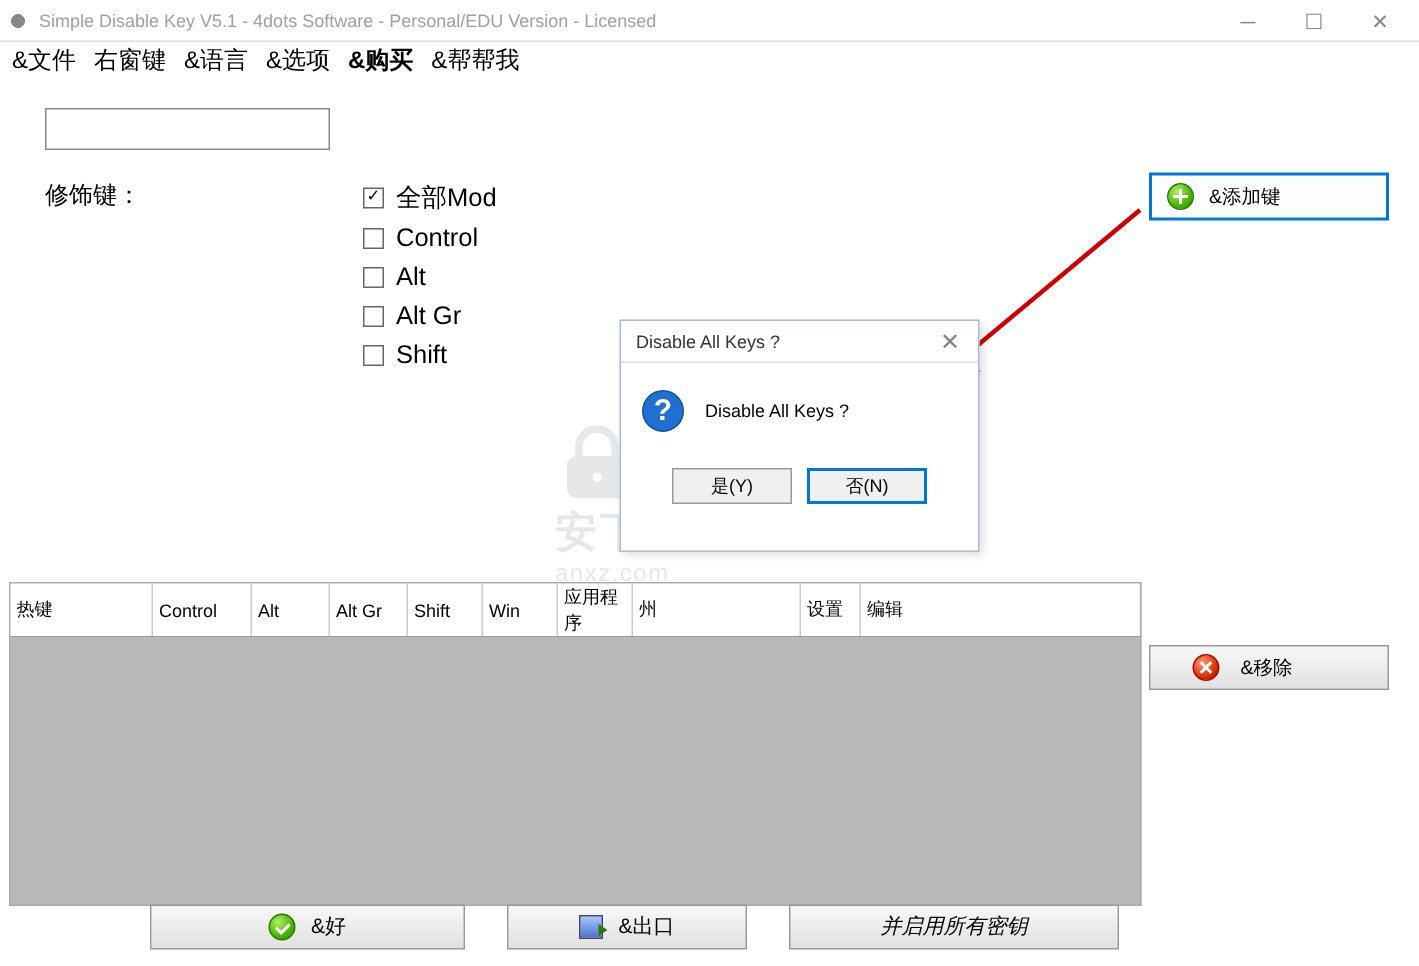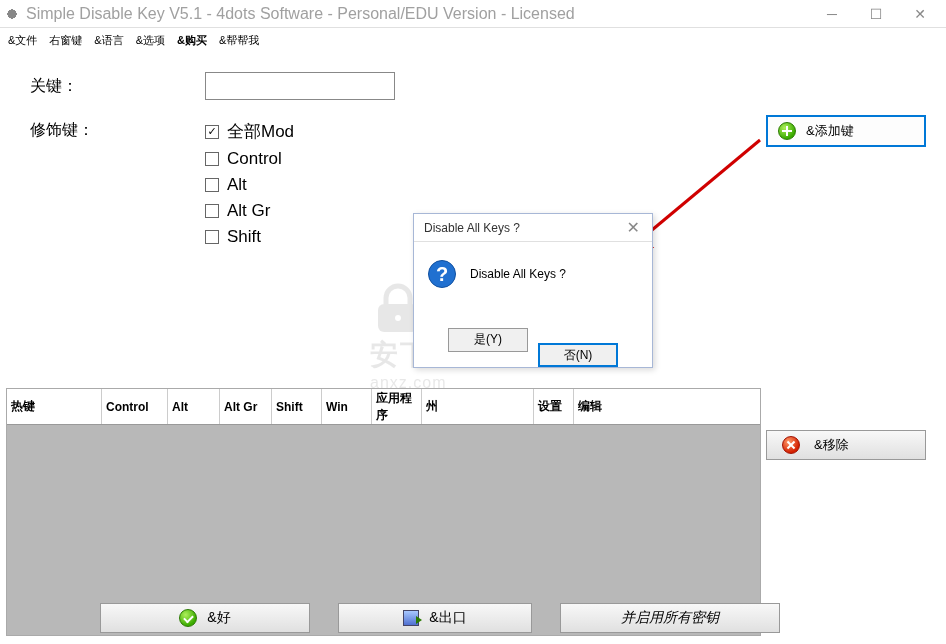--- a/index.html
+++ b/index.html
@@ -23,39 +23,39 @@
     .titlebar-icon {
       width: 16px; height: 16px;
       margin-right: 6px;
       background: radial-gradient(circle, #888 40%, #fff 42%);
       border-radius: 50%;
       position: relative;
     }
     .titlebar-title {
       flex: 1;
       color: #a0a0a0;
-      font-size: 16px;
+      font-size: 12px;
     }
     .win-controls {
       display: flex;
     }
     .win-btn {
       width: 44px; height: 28px;
       display: flex; align-items: center; justify-content: center;
       color: #888;
       font-size: 14px;
       cursor: pointer;
     }
     .menubar {
       height: 24px;
       display: flex;
       align-items: center;
       padding: 0 8px;
       gap: 12px;
-      font-size: 11px;
+      font-size: 16px;
     }
     .menubar span { cursor: pointer; }
     .menubar .bold { font-weight: bold; }
     .main-area {
       position: relative;
       padding: 20px 20px 4px 30px;
     }
     .row-key {
       display: flex;
       align-items: center;
@@ -68,20 +68,21 @@
     }
     .key-input {
       width: 190px;
       height: 28px;
       border: 1px solid #888;
       background: #fff;
     }
     .modifiers {
       display: flex;
       align-items: flex-start;
+      gap: 37px;
     }
     .mod-list {
       display: flex;
       flex-direction: column;
       gap: 6px;
       font-size: 17px;
     }
     .mod-item {
       display: flex;
       align-items: center;
@@ -193,21 +194,20 @@
       border: 1px solid #999;
       background: #f0f0f0;
       font-size: 12px;
       cursor: pointer;
       display: flex;
       align-items: center;
       justify-content: center;
     }
     .dlg-btn.focus {
       border: 2px solid #0078d7;
-      margin-top: 31px;
     }
     .watermark {
       position: absolute;
       left: 370px;
       top: 280px;
       color: #ccc;
       opacity: 0.45;
       pointer-events: none;
       z-index: 5;
     }
@@ -221,24 +221,23 @@
     .watermark-sub {
       font-size: 16px;
       color: #ccc;
       letter-spacing: 1px;
     }
     .table-wrap {
       position: absolute;
       left: 6px;
       top: 388px;
       width: 755px;
-      height: 248px;
+      height: 216px;
       border: 1px solid #aaa;
       background: #b8b8b8;
-      font-weight: bold;
     }
     .table-header {
       display: flex;
       background: #fff;
       border-bottom: 1px solid #999;
       height: 36px;
     }
     .th {
       border-right: 1px solid #ccc;
       display: flex;
@@ -250,21 +249,21 @@
       position: absolute;
       right: 20px;
       top: 430px;
       width: 160px;
       height: 30px;
       border: 1px solid #999;
       background: linear-gradient(#f8f8f8, #e0e0e0);
       display: flex;
       align-items: center;
       gap: 14px;
-      padding: 0 15px;
+      padding: 0 28px;
       cursor: pointer;
     }
     .icon-remove {
       width: 18px; height: 18px;
       border-radius: 50%;
       background: radial-gradient(circle at 35% 30%, #ff9a6a, #d42000 70%);
       border: 1px solid #a01000;
       position: relative;
     }
     .icon-remove::before, .icon-remove::after {
@@ -292,21 +291,21 @@
       border: 1px solid #999;
       background: linear-gradient(#f8f8f8, #e0e0e0);
       display: flex;
       align-items: center;
       justify-content: center;
       gap: 10px;
       cursor: pointer;
       font-size: 14px;
     }
     .btn-ok { width: 210px; }
-    .btn-exit { width: 194px; }
+    .btn-exit { width: 160px; }
     .btn-enable { width: 220px; font-style: italic; }
     .icon-ok {
       width: 18px; height: 18px;
       border-radius: 50%;
       background: radial-gradient(circle at 35% 30%, #aef05a, #3aaa00 70%);
       border: 1px solid #2a7a00;
       position: relative;
     }
     .icon-ok::after {
       content: '';
@@ -351,21 +350,20 @@
   <span>右窗键</span>
   <span>&amp;语言</span>
   <span>&amp;选项</span>
   <span class="bold">&amp;购买</span>
   <span>&amp;帮帮我</span>
 </div>
 
 <div class="main-area">
 
   <div class="row-key">
-    <div class="label">关键：</div>
     <input class="key-input" type="text" style="">
   </div>
 
   <div class="modifiers">
     <div class="label">修饰键：</div>
     <div class="mod-list">
       <div class="mod-item">
         <span class="cb">✓</span>
         <span>全部Mod</span>
       </div>

